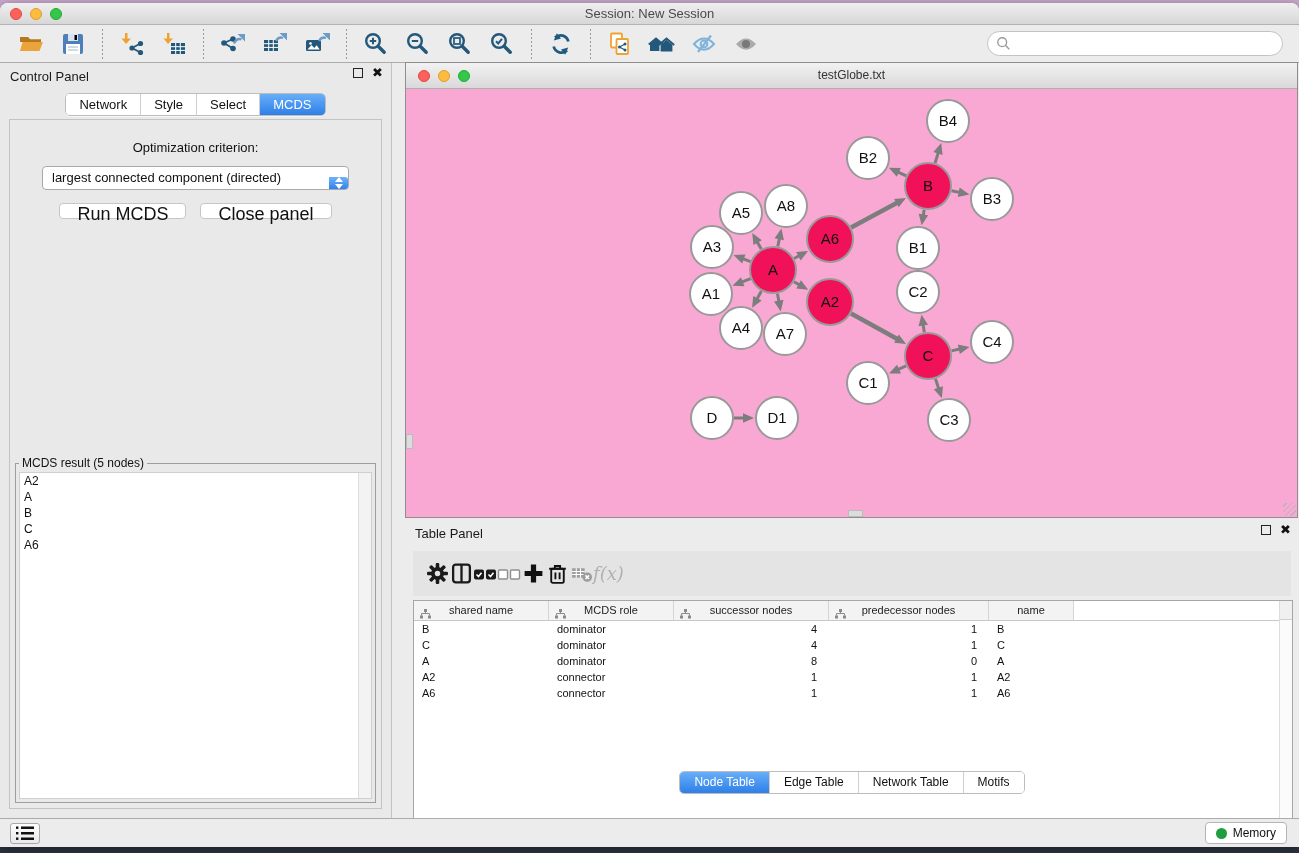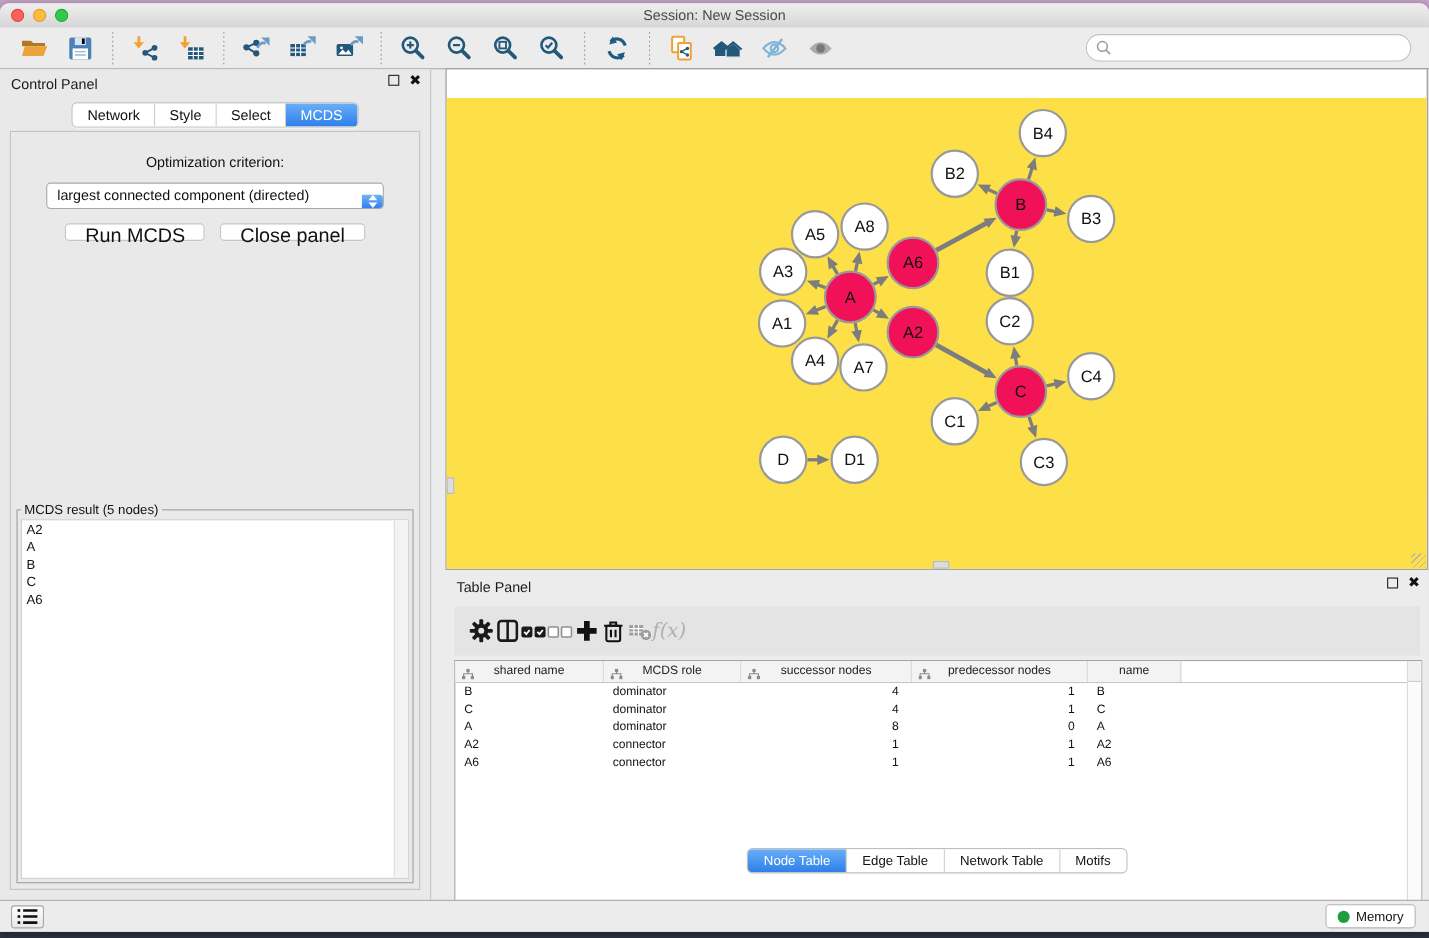--- a/index.html
+++ b/index.html
@@ -76,21 +76,21 @@
     background:#f3f3f3; border-left:1px solid #ddd; }
   .mcds-item { font-size:12px; line-height:16px; padding-left:4px; color:#111; }
 
   
   .network-window { position:absolute; left:405px; top:59px; width:893px; height:456px;
     background:#fff; border:1px solid #8e8e8e; }
   .nw-titlebar { position:relative; height:26px; background:linear-gradient(#f2f2f2,#d9d9d9);
     border-bottom:1px solid #aeaeae; }
   .nw-titlebar .lights { top:7px; left:12px; }
   .nw-titlebar .ttl { text-align:center; font-size:12px; line-height:25px; color:#333; }
-  .nw-canvas { position:absolute; left:0; top:26px; right:0; bottom:0; background:#fde047; overflow:hidden;text-align:center; }
+  .nw-canvas { position:absolute; left:0; top:26px; right:0; bottom:0; background:#f9a8d4; overflow:hidden;text-align:center; }
   .nlabel { font-size:15px; fill:#111; text-anchor:middle; }
   .resize-grip { position:absolute; right:1px; bottom:1px; width:13px; height:13px;
     background:repeating-linear-gradient(135deg, transparent 0 2px, #b5b5b5 2px 3px, transparent 3px 4px); }
   .vscroll-nub { position:absolute; left:0; top:345px; width:7px; height:15px;
     background:#dcdcdc; border:1px solid #bbb; }
   .hscroll-nub { position:absolute; left:442px; bottom:0; width:15px; height:7px;
     background:#dcdcdc; border:1px solid #bbb; }
 
   
   .table-panel { position:absolute; left:405px; top:517px; right:0; bottom:29px; background:#ececec; }
@@ -330,20 +330,28 @@
               <div class="mcds-item">C</div>
               <div class="mcds-item">A6</div>
             </div>
           <div class="mcds-scroll"></div>
         </div>
       </fieldset>
     </div>
   </div>
 
   <div class="network-window">
+    <div class="nw-titlebar">
+      <div class="lights">
+        <span class="light red"></span>
+        <span class="light yellow"></span>
+        <span class="light green"></span>
+      </div>
+      <div class="ttl">testGlobe.txt</div>
+    </div>
     <div class="nw-canvas">
       <svg width="891" height="428" viewBox="0 0 891 428">
           <line x1="355.25116583901666" y1="160.07238915074845" x2="350.66511221464447" y2="151.9034811323354" stroke="#7d7d7d" stroke-width="3"></line>
           <polygon points="346.2592994042757,144.05562706386607 355.82970389791,151.29768187090968 347.45865955820943,155.99721553530304" fill="#7d7d7d"></polygon>
           <line x1="371.7774381829625" y1="157.48030433003072" x2="373.63008242271667" y2="148.35959422662572" stroke="#7d7d7d" stroke-width="3"></line>
           <polygon points="375.4216217413276,139.53970835038723 377.9359017081303,151.2750565023823 368.5280234401426,149.36408122919732" fill="#7d7d7d"></polygon>
           <line x1="344.543265126549" y1="172.53270652312503" x2="335.94231316460133" y2="169.2897246358333" stroke="#7d7d7d" stroke-width="3"></line>
           <polygon points="327.5210375870572,166.11448958200518 339.50716643276394,165.50398545088268 336.12024904201394,174.48667940026309" fill="#7d7d7d"></polygon>
           <line x1="344.61836564142186" y1="189.66385846138508" x2="334.84217914477085" y2="193.4481887181532" stroke="#7d7d7d" stroke-width="3"></line>
           <polygon points="326.44906626030405,196.69713564117262 334.974543649042,188.24987364132215 338.44008703359606,197.2025273847534" fill="#7d7d7d"></polygon>

